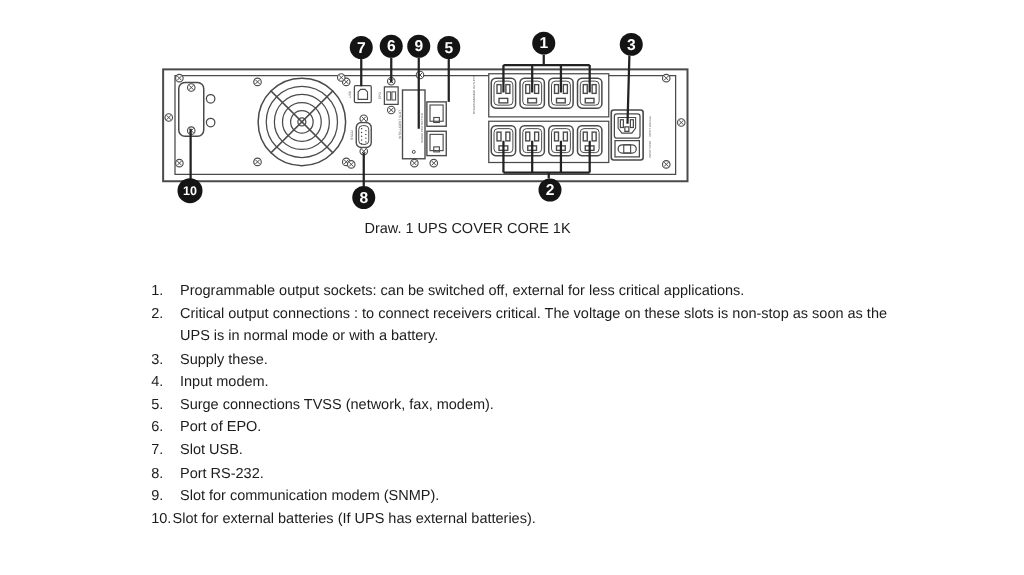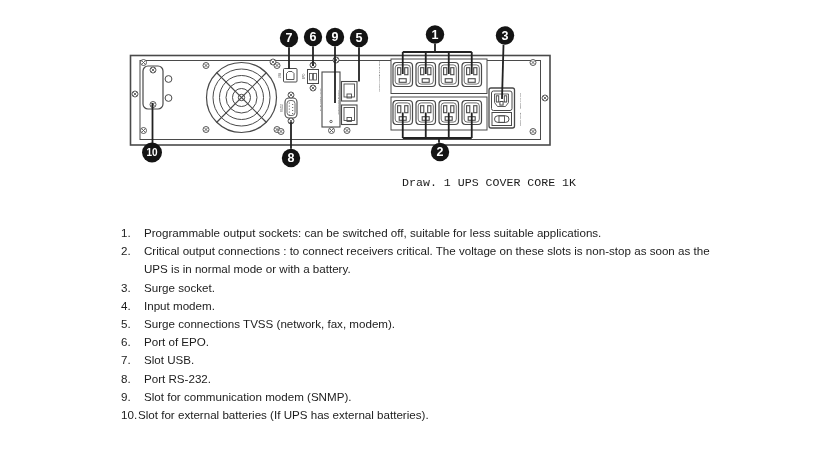--- a/index.html
+++ b/index.html
@@ -1,20 +1,20 @@
 <!DOCTYPE html>
 <html><head>
 <meta charset="utf-8">
 <style>
   html,body{margin:0;padding:0;background:#fff;}
   .page{position:relative;width:819px;height:460px;background:#fff;overflow:hidden;
         font-family:"Liberation Sans",sans-serif;color:#1c1c1c;}
   svg{position:absolute;top:0;left:0;}
-  .caption{position:absolute;top:176px;left:140px;width:436px;text-align:right;
-           font-size:11.6px;color:#1c1c1c;font-family:Liberation Mono, monospace;}
+  .caption{position:absolute;top:176px;left:156px;width:436px;text-align:center;
+           font-size:11.6px;color:#1c1c1c;}
   .clist{position:absolute;top:224px;left:121px;width:601px;margin:0;padding:0;
          list-style:none;font-size:11.6px;line-height:18.2px;}
   .clist li{display:flex;margin:0;padding:0;}
   .num{flex:0 0 23px;}
   .clist li:nth-child(10) .num{flex:0 0 17px;}
   .txt{flex:1 1 auto;}
   .callout-num{font-family:"Liberation Sans",sans-serif;font-weight:bold;fill:#ffffff;}
   .tinylabel{font-family:"Liberation Sans",sans-serif;fill:#555;}
 </style>
 </head>
@@ -217,29 +217,29 @@
         <text class="callout-num" x="440" y="156.2" font-size="12.5" text-anchor="middle">2</text>
       </g>
     </g>
   </svg>
 
   <div class="caption">Draw. 1 UPS COVER CORE 1K</div>
 
   <ol class="clist">
     <li>
       <span class="num">1.</span>
-      <span class="txt">Programmable output sockets: can be switched off, suitable for less suitable applications.</span>
+      <span class="txt">Programmable output sockets: can be switched off, external for less critical applications.</span>
     </li>
     <li>
       <span class="num">2.</span>
       <span class="txt">Critical output connections : to connect receivers critical. The voltage on these slots is non-stop as soon as the UPS is in normal mode or with a battery.</span>
     </li>
     <li>
       <span class="num">3.</span>
-      <span class="txt">Surge socket.</span>
+      <span class="txt">Supply these.</span>
     </li>
     <li>
       <span class="num">4.</span>
       <span class="txt">Input modem.</span>
     </li>
     <li>
       <span class="num">5.</span>
       <span class="txt">Surge connections TVSS (network, fax, modem).</span>
     </li>
     <li>

